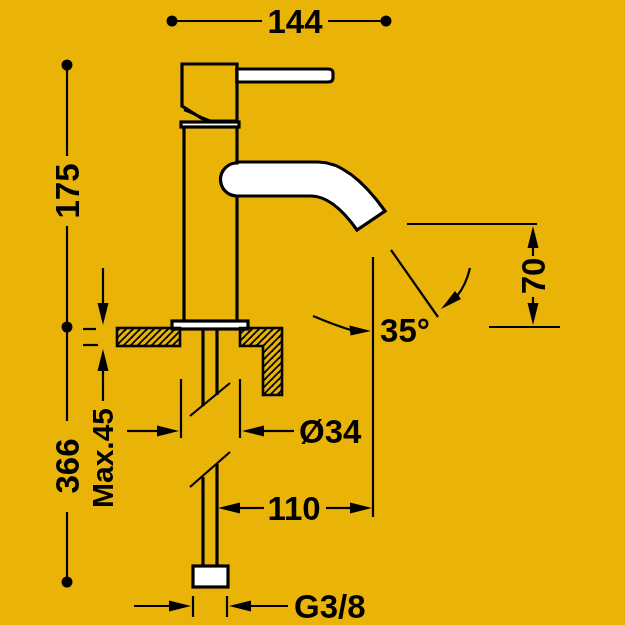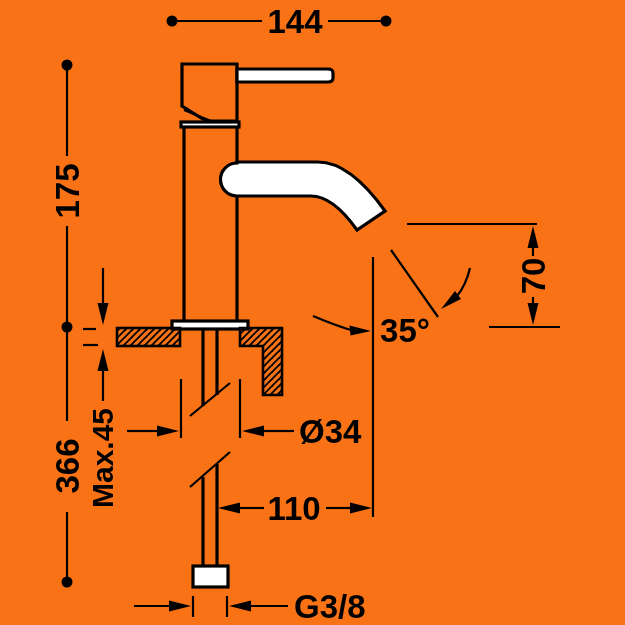--- a/index.html
+++ b/index.html
@@ -4,21 +4,21 @@
 <style>
   html, body {
     margin: 0;
     padding: 0;
     background: #ffffff;
   }
   .stage {
     position: relative;
     width: 625px;
     height: 625px;
-    background: #f97316;
+    background: #eab308;
     overflow: hidden;
   }
   svg {
     display: block;
   }
   .outline {
     fill: none;
     stroke: #000000;
     stroke-width: 3.2;
     stroke-linejoin: miter;

